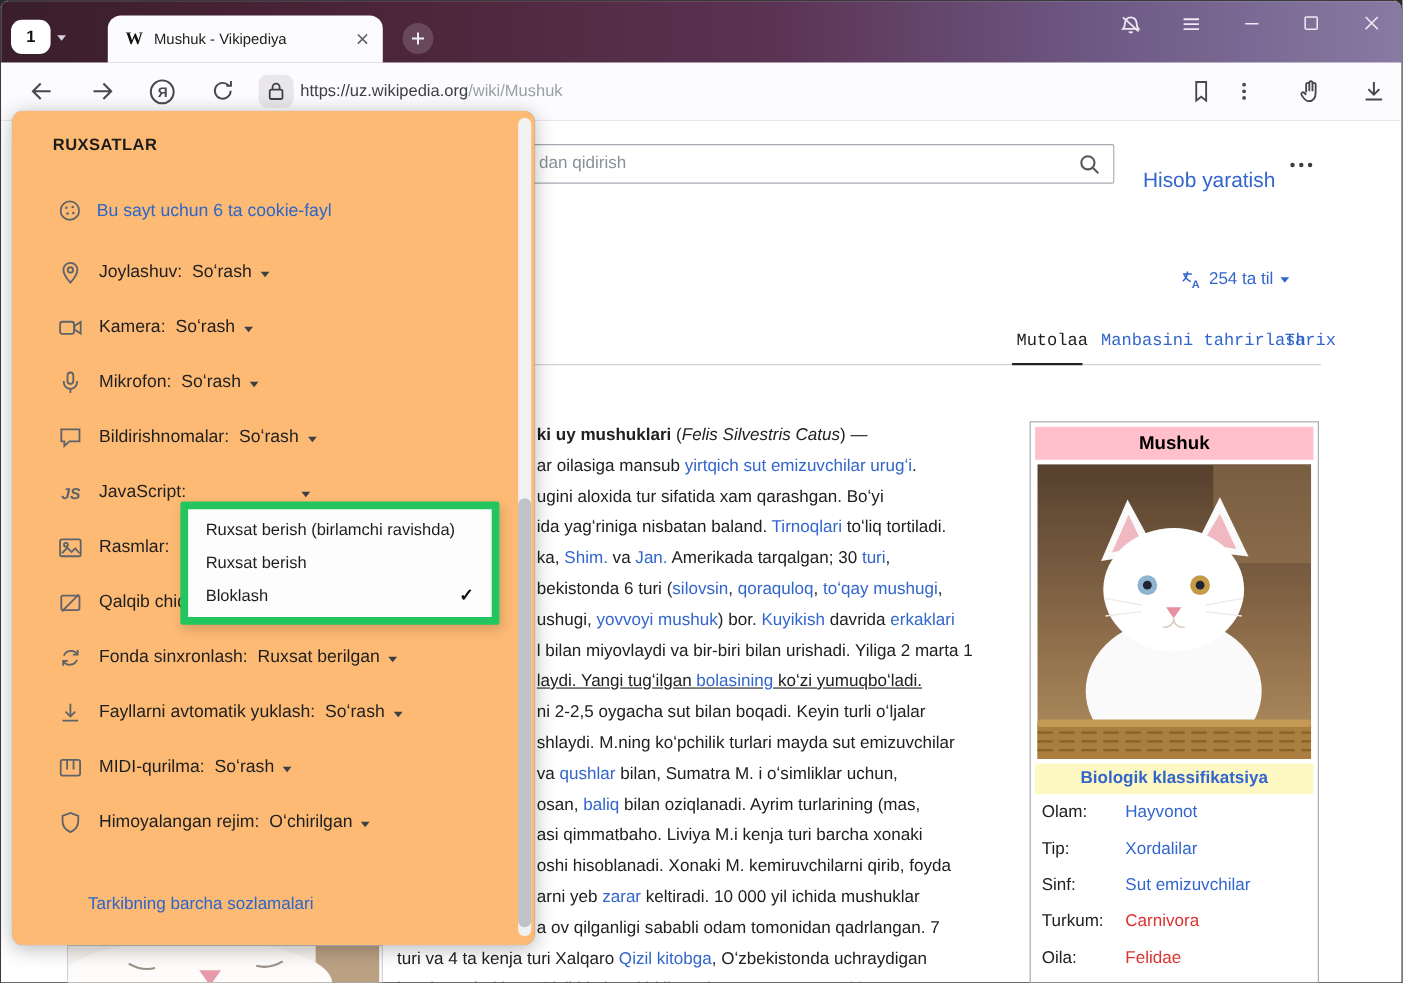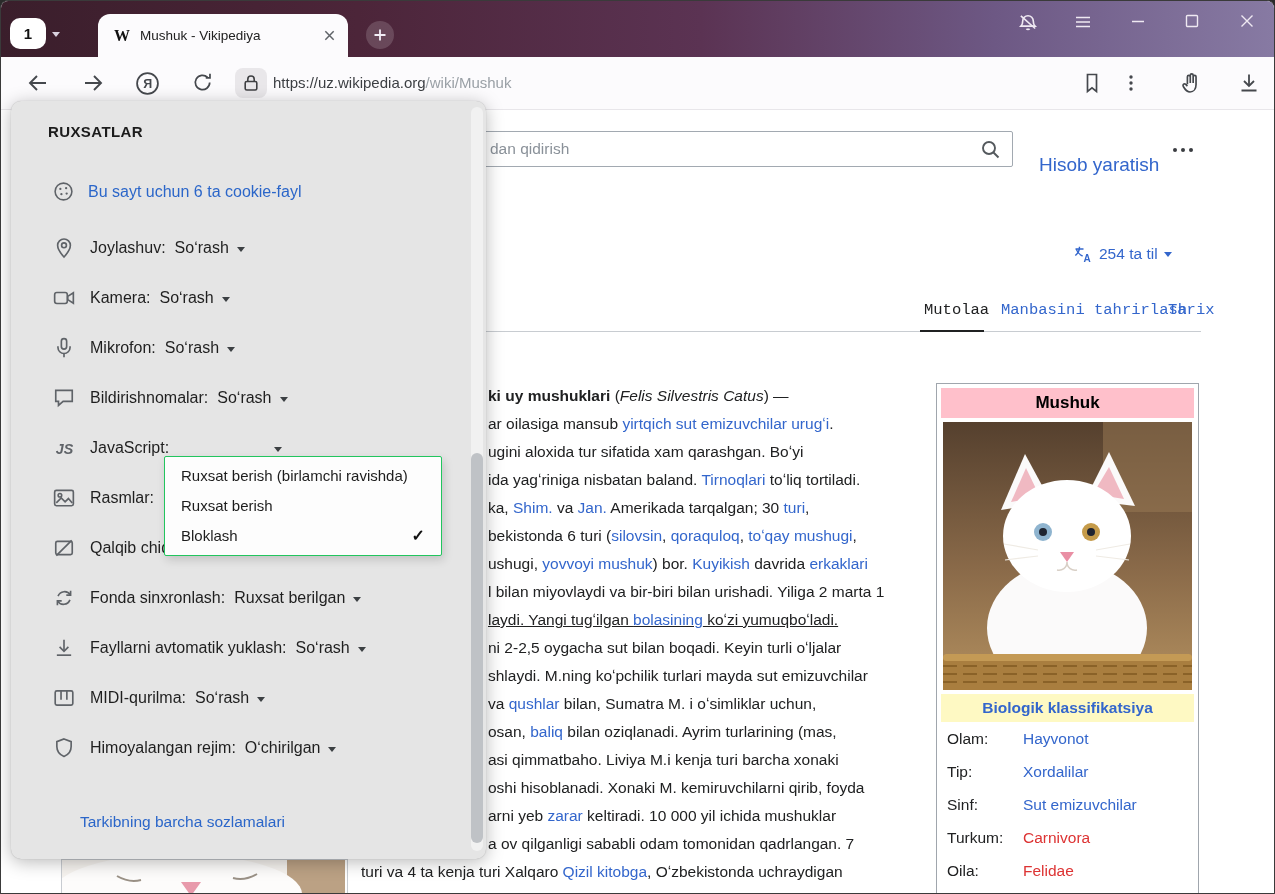--- a/index.html
+++ b/index.html
@@ -58,37 +58,37 @@
   .ib-img{margin:4px auto 0 auto;width:249px;height:268px;}
   .ib-section{background:#fef9c3;text-align:center;font-weight:bold;font-size:15.5px;color:#3366cc;padding:5px 0;margin-top:4px;cursor:pointer;}
   .ib-row{display:flex;padding:8px 6px 7px 6px;font-size:15.5px;}
   .ib-label{width:76px;color:#202122;flex:none;}
   .val-l{color:#3366cc;cursor:pointer;}
   .val-r{color:#dd3333;cursor:pointer;}
 
   .bottom-thumb{position:absolute;left:60px;top:749px;width:285px;height:40px;border:1px solid #c8ccd1;overflow:hidden;background:#fff;}
 
   
-  .panel{position:absolute;left:10px;top:-9px;width:475px;height:758px;background:#e5e5e5;border-radius:10px;
+  .panel{position:absolute;left:10px;top:-9px;width:475px;height:758px;background:#fdba74;border-radius:10px;
     box-shadow:0 3px 18px rgba(0,0,0,.28),0 0 1px rgba(0,0,0,.25);z-index:10;text-align:center;}
   .panel-title{position:absolute;left:37px;top:22px;font-size:15px;font-weight:bold;color:#1c1c1c;letter-spacing:.4px;}
   .cookie-row{position:absolute;left:42px;top:80px;display:flex;align-items:center;gap:14px;cursor:pointer;}
   .cookie-link{color:#2b66c9;font-size:16px;}
   .perm-rows{position:absolute;left:42px;top:122px;right:40px;}
   .perm-row{height:50px;display:flex;align-items:center;}
   .picon{width:22px;height:22px;margin-right:15px;flex:none;}
   .plabel{font-size:16px;color:#1f1f1f;margin-right:9px;white-space:nowrap;}
   .pvalue{font-size:16px;color:#1f1f1f;white-space:nowrap;cursor:pointer;}
   .chev{width:0;height:0;border:4.5px solid transparent;border-top:5.5px solid #3c4043;margin-left:8px;margin-top:6px;cursor:pointer;}
   .footer-link{position:absolute;left:69px;top:712px;color:#2b66c9;font-size:15.5px;cursor:pointer;}
   .sb-track{position:absolute;right:3px;top:6px;bottom:8px;width:12px;background:#f1f1f1;border-radius:6px;}
   .sb-thumb{position:absolute;right:3px;top:352px;width:12px;height:390px;background:#bfc2c6;border-radius:6px;cursor:pointer;}
 
   
-  .menu{position:absolute;left:163px;top:346px;width:276px;background:#fdfdfd;border:1px solid #22c55e;border-radius:2px;
+  .menu{position:absolute;left:163px;top:346px;width:276px;background:#fdfdfd;border:7px solid #22c55e;border-radius:2px;
     box-shadow:2px 4px 10px rgba(0,0,0,.15);z-index:20;padding:4px 0;}
   .menu-item{height:30px;line-height:30px;padding:0 36px 0 16px;font-size:15px;color:#1d1d1d;white-space:nowrap;position:relative;cursor:pointer;}
   .menu-check{position:absolute;right:16px;top:0;font-weight:bold;font-size:16px;color:#111;}
 </style>
 </head>
 <body>
 
 <div class="window">
 
   <div class="titlebar">

